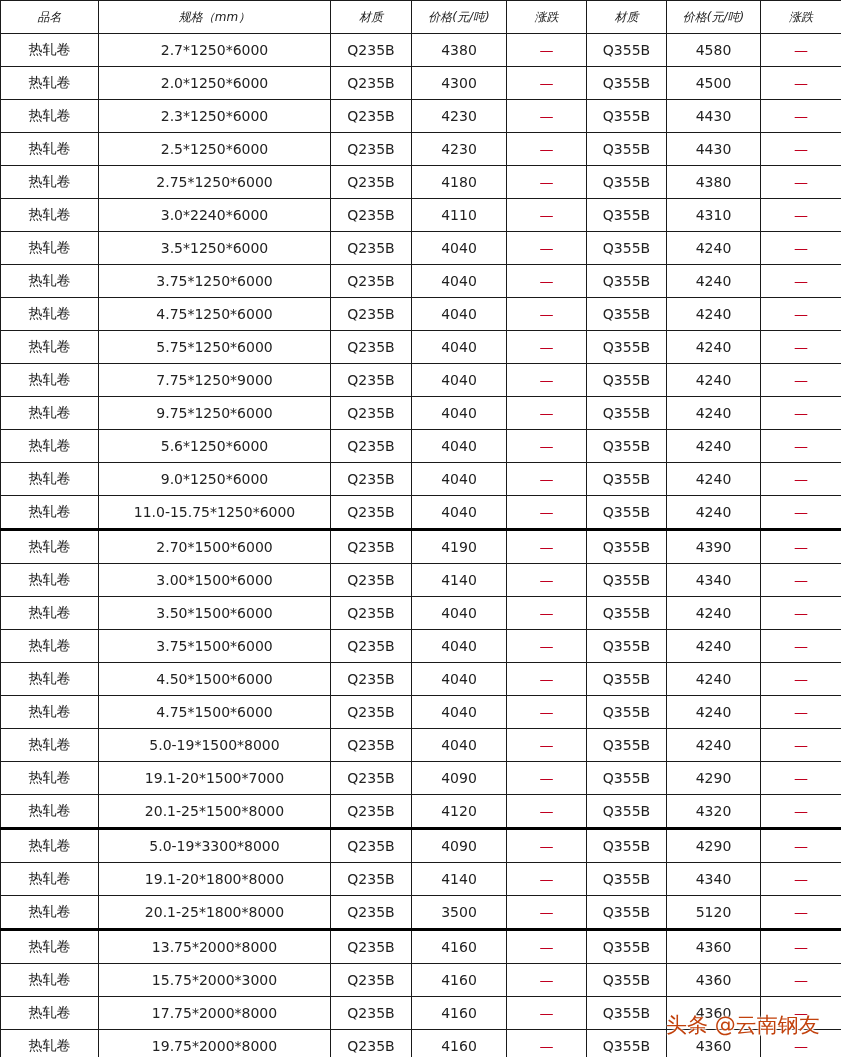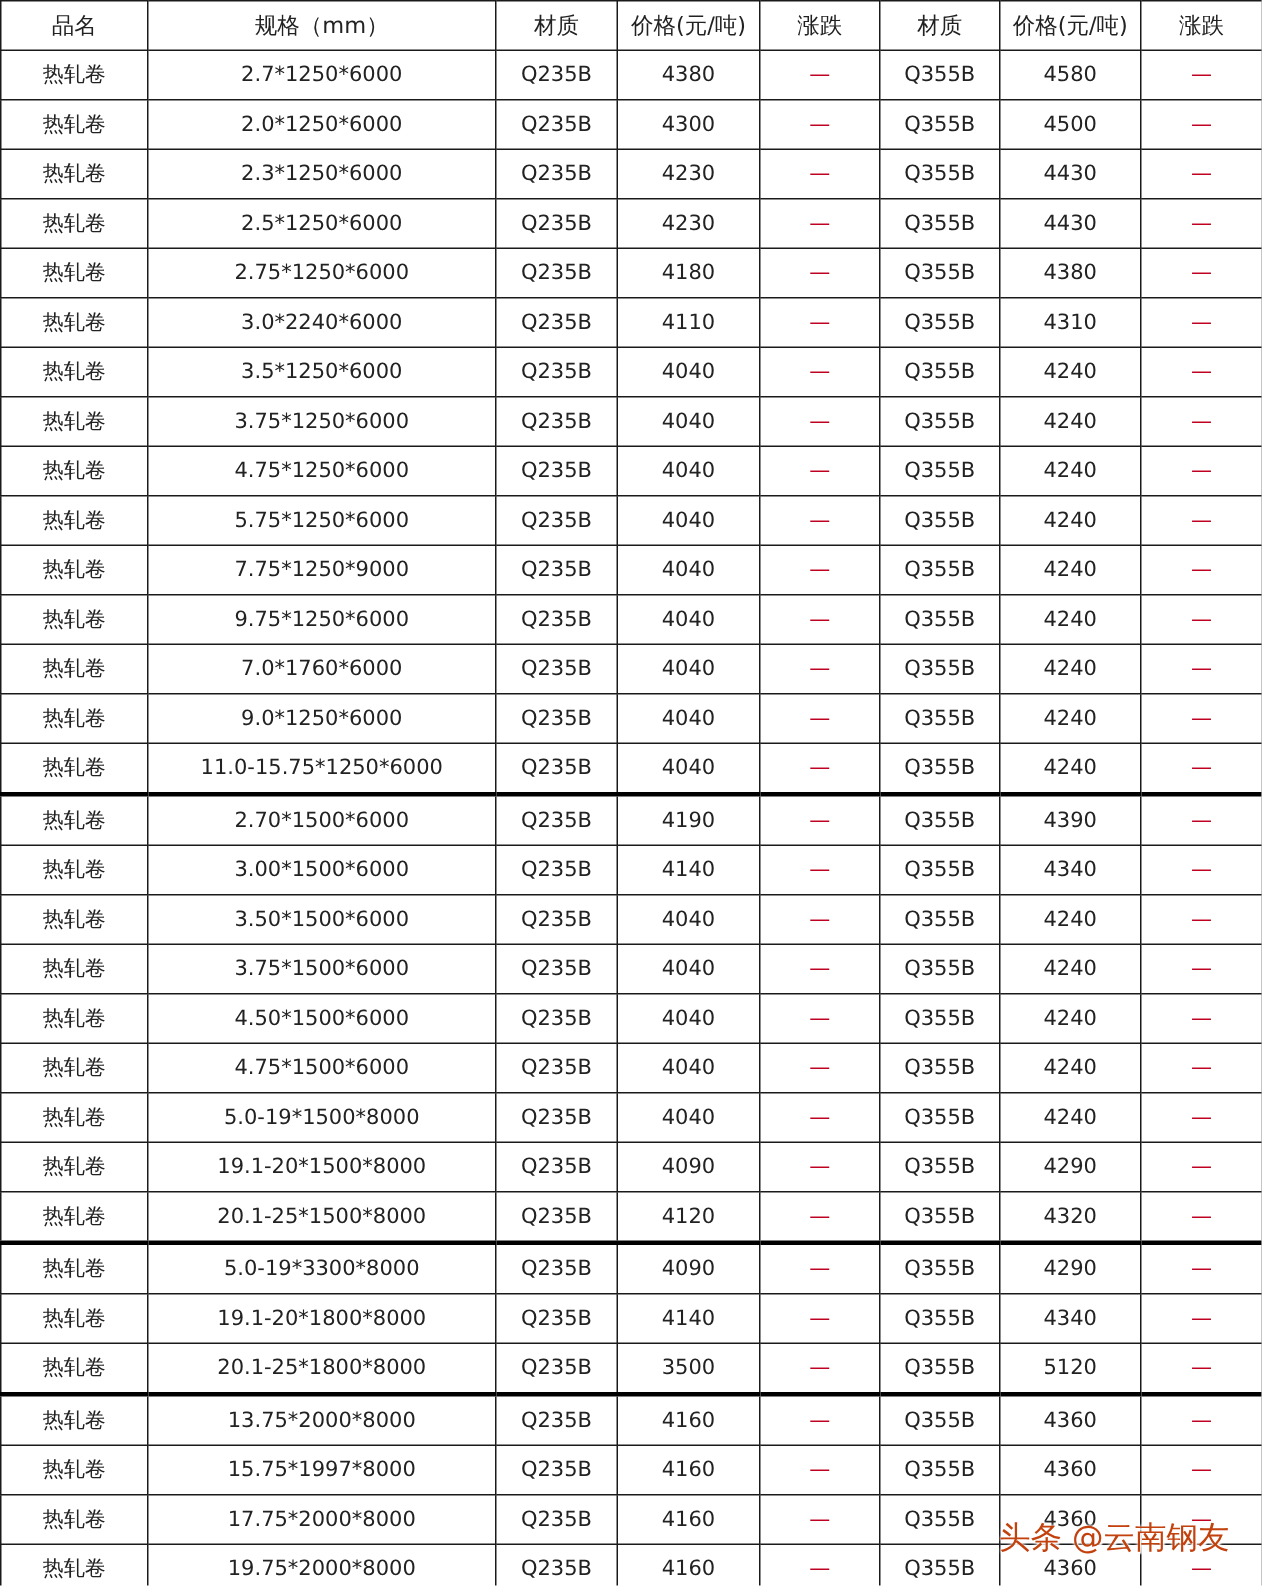--- a/index.html
+++ b/index.html
@@ -16,21 +16,21 @@
     height: 32px;
     padding: 0;
     text-align: center;
     vertical-align: middle;
     font-size: 14px;
     color: #222222;
     font-weight: normal;
     white-space: nowrap;
     overflow: hidden;
   }
-  table.price-table th { font-size: 15px; height: 32px; }
+  table.price-table th { font-size: 12px; height: 32px; font-style: italic; }
   tr.thick-top td { border-top: 3px solid #000000; }
   .dash { color: #c00020; font-size: 14px; }
   .watermark {
     position: absolute; left: 666px; top: 1011px;
     font-size: 21px; color: #c2410c;
     text-shadow: 0 0 2px #ffffff, 0 0 3px #ffffff, 1px 1px 1px #ffffff;
     letter-spacing: 0px;
     pointer-events: none;
   }
 </style>
@@ -176,21 +176,21 @@
         <td>9.75*1250*6000</td>
         <td>Q235B</td>
         <td>4040</td>
         <td class="dash" style="color: rgb(192, 0, 32);">—</td>
         <td>Q355B</td>
         <td>4240</td>
         <td class="dash" style="color: rgb(192, 0, 32);">—</td>
       </tr>
       <tr>
         <td>热轧卷</td>
-        <td>7.0*1760*6000</td>
+        <td>5.6*1250*6000</td>
         <td>Q235B</td>
         <td>4040</td>
         <td class="dash" style="color: rgb(192, 0, 32);">—</td>
         <td>Q355B</td>
         <td>4240</td>
         <td class="dash" style="color: rgb(192, 0, 32);">—</td>
       </tr>
       <tr>
         <td>热轧卷</td>
         <td>9.0*1250*6000</td>
@@ -276,21 +276,21 @@
         <td>5.0-19*1500*8000</td>
         <td>Q235B</td>
         <td>4040</td>
         <td class="dash" style="color: rgb(192, 0, 32);">—</td>
         <td>Q355B</td>
         <td>4240</td>
         <td class="dash" style="color: rgb(192, 0, 32);">—</td>
       </tr>
       <tr>
         <td>热轧卷</td>
-        <td>19.1-20*1500*8000</td>
+        <td>19.1-20*1500*7000</td>
         <td>Q235B</td>
         <td>4090</td>
         <td class="dash" style="color: rgb(192, 0, 32);">—</td>
         <td>Q355B</td>
         <td>4290</td>
         <td class="dash" style="color: rgb(192, 0, 32);">—</td>
       </tr>
       <tr>
         <td>热轧卷</td>
         <td>20.1-25*1500*8000</td>
@@ -336,21 +336,21 @@
         <td>13.75*2000*8000</td>
         <td>Q235B</td>
         <td>4160</td>
         <td class="dash" style="color: rgb(192, 0, 32);">—</td>
         <td>Q355B</td>
         <td>4360</td>
         <td class="dash" style="color: rgb(192, 0, 32);">—</td>
       </tr>
       <tr>
         <td>热轧卷</td>
-        <td>15.75*1997*8000</td>
+        <td>15.75*2000*3000</td>
         <td>Q235B</td>
         <td>4160</td>
         <td class="dash" style="color: rgb(192, 0, 32);">—</td>
         <td>Q355B</td>
         <td>4360</td>
         <td class="dash" style="color: rgb(192, 0, 32);">—</td>
       </tr>
       <tr>
         <td>热轧卷</td>
         <td>17.75*2000*8000</td>

